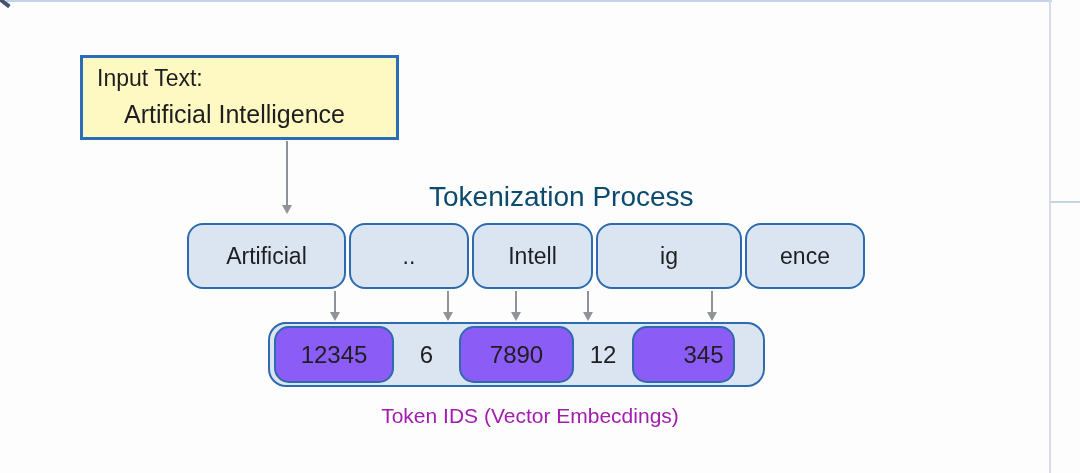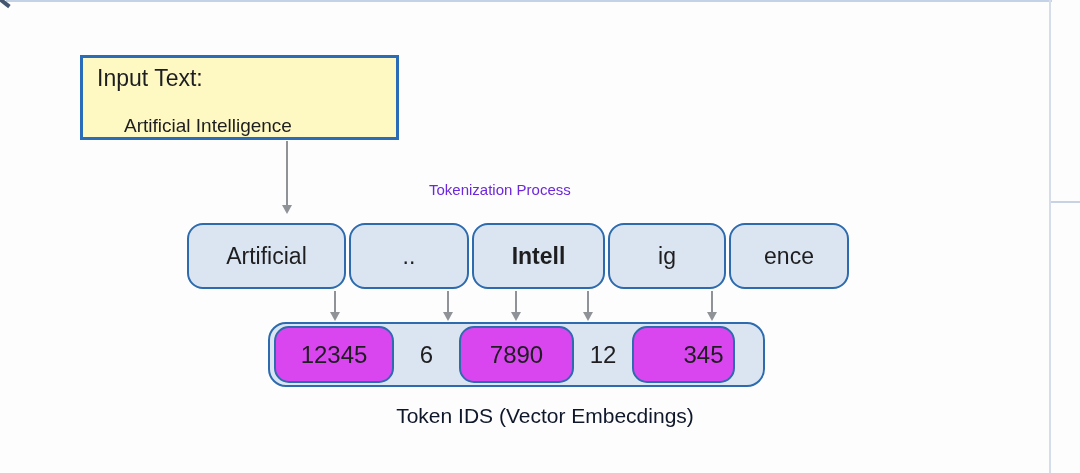--- a/index.html
+++ b/index.html
@@ -16,64 +16,64 @@
   .vline-right{left:1049px;top:0;width:2px;height:473px;background:#d4dde9;}
   .hline-right{left:1051px;top:201px;width:29px;height:2px;background:#c7d2e2;}
 
   
   .input-box{
     left:80px;top:55px;width:299px;height:74px;
     background:#fef9c3;border:3px solid #2b6cb8;
     padding:5px 0 0 14px;
   }
   .input-label{font-size:23px;line-height:30px;}
-  .input-value{font-size:19px;line-height:32px;margin-left:27px;margin-top:17px;}
+  .input-value{font-size:25px;line-height:32px;margin-left:27px;margin-top:5px;}
 
   
   .arrow{position:absolute;width:2px;background:#8f9297;}
   .arrow::after{
     content:"";position:absolute;left:50%;transform:translateX(-50%);
     bottom:-9px;width:0;height:0;
     border-left:5.5px solid transparent;border-right:5.5px solid transparent;
     border-top:9px solid #8f9297;
   }
   .arrow-input{left:286px;top:141px;height:64px;}
   .arrow-t1{left:334px;top:291px;height:21px;}
   .arrow-t2{left:447px;top:291px;height:21px;}
   .arrow-t3{left:515px;top:291px;height:21px;}
   .arrow-t4{left:587px;top:291px;height:21px;}
   .arrow-t5{left:711px;top:291px;height:21px;}
 
   
-  .process-label{left:429px;top:181px;font-size:15px;color:#6d28d9;}
-  .ids-caption{left:392px;top:404px;width:306px;text-align:center;font-size:21px;color:#0f172a;}
+  .process-label{left:429px;top:181px;font-size:28px;color:#0c4a6e;}
+  .ids-caption{left:377px;top:404px;width:306px;text-align:center;font-size:21px;color:#a21caf;}
 
   
   .token-row{left:187px;top:223px;width:696px;height:66px;display:flex;gap:3px;}
   .token{
     box-sizing:border-box;height:66px;
     border:2.5px solid #2d6bae;background:#dbe5f2;border-radius:16px;
     display:flex;align-items:center;justify-content:center;
     font-size:23px;
   }
   .token-0{width:159px;}
   .token-1{width:120px;}
-  .token-2{width:133px;font-weight:bold;}
-  .token-3{width:118px;}
+  .token-2{width:121px;}
+  .token-3{width:146px;}
   .token-4{width:120px;}
 
   
   .id-row{
     left:268px;top:322px;width:497px;height:65px;box-sizing:border-box;
     border:2.5px solid #2d6bae;background:#dbe5f2;border-radius:18px;
     display:flex;align-items:stretch;padding:2px 4px;
   }
   .id-box{
     box-sizing:border-box;
-    border:2.5px solid #2d6bae;background:#d946ef;border-radius:15px;
+    border:2.5px solid #2d6bae;background:#8b5cf6;border-radius:15px;
     display:flex;align-items:center;justify-content:center;
     font-size:24px;
   }
   .id-plain{display:flex;align-items:center;justify-content:center;font-size:24px;}
   .id-0{width:120px;}
   .id-1{width:65px;}
   .id-2{width:115px;}
   .id-3{width:58px;}
   .id-4{width:103px;padding-left:40px;}
 </style>

